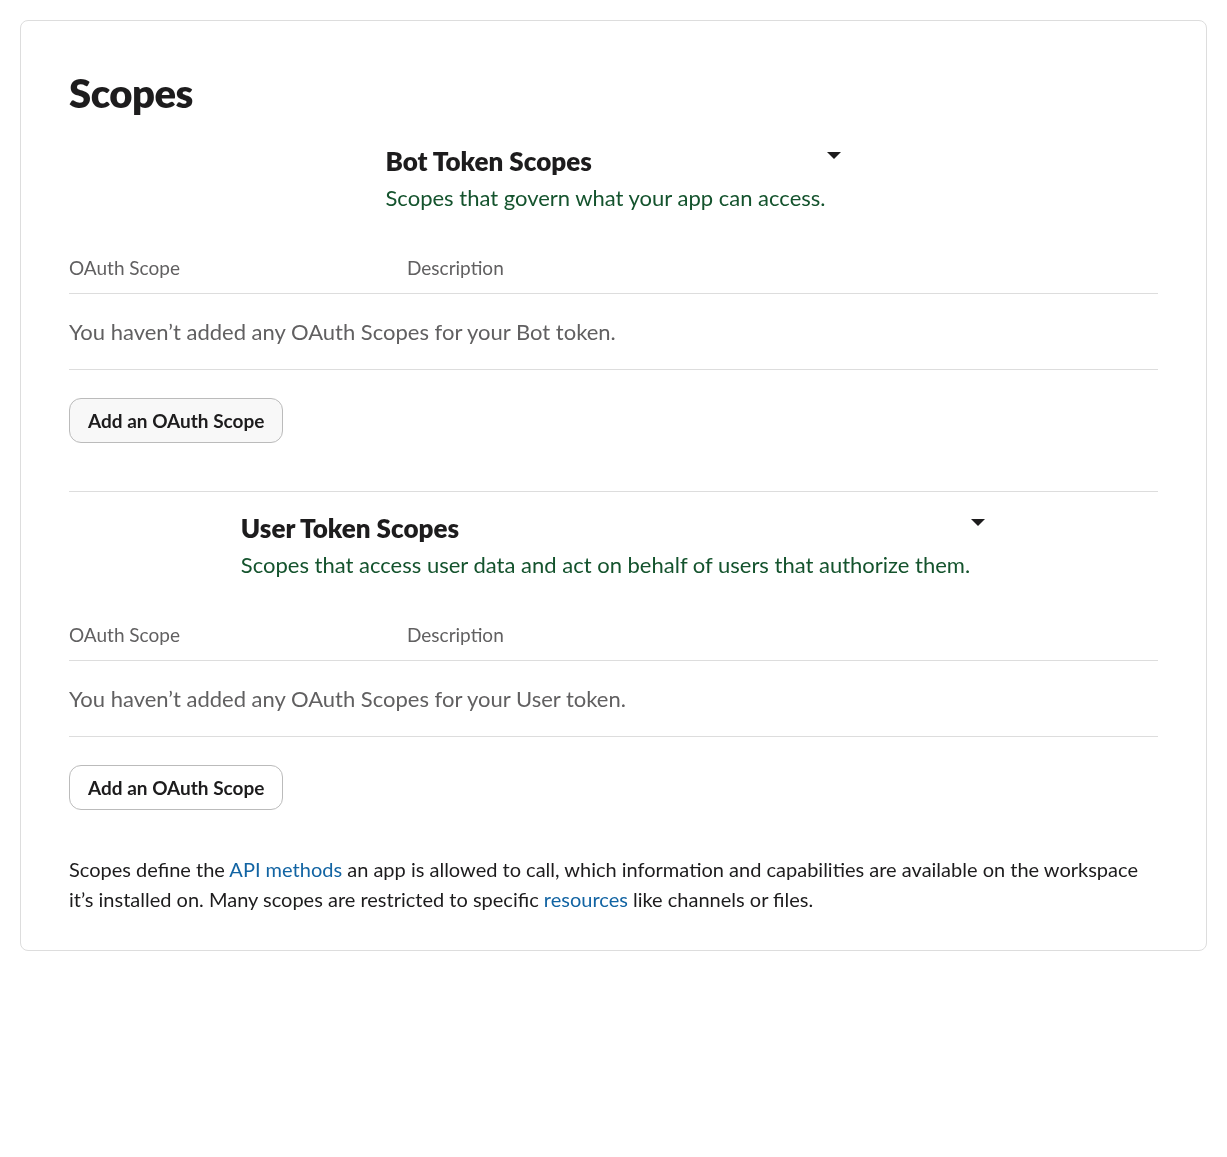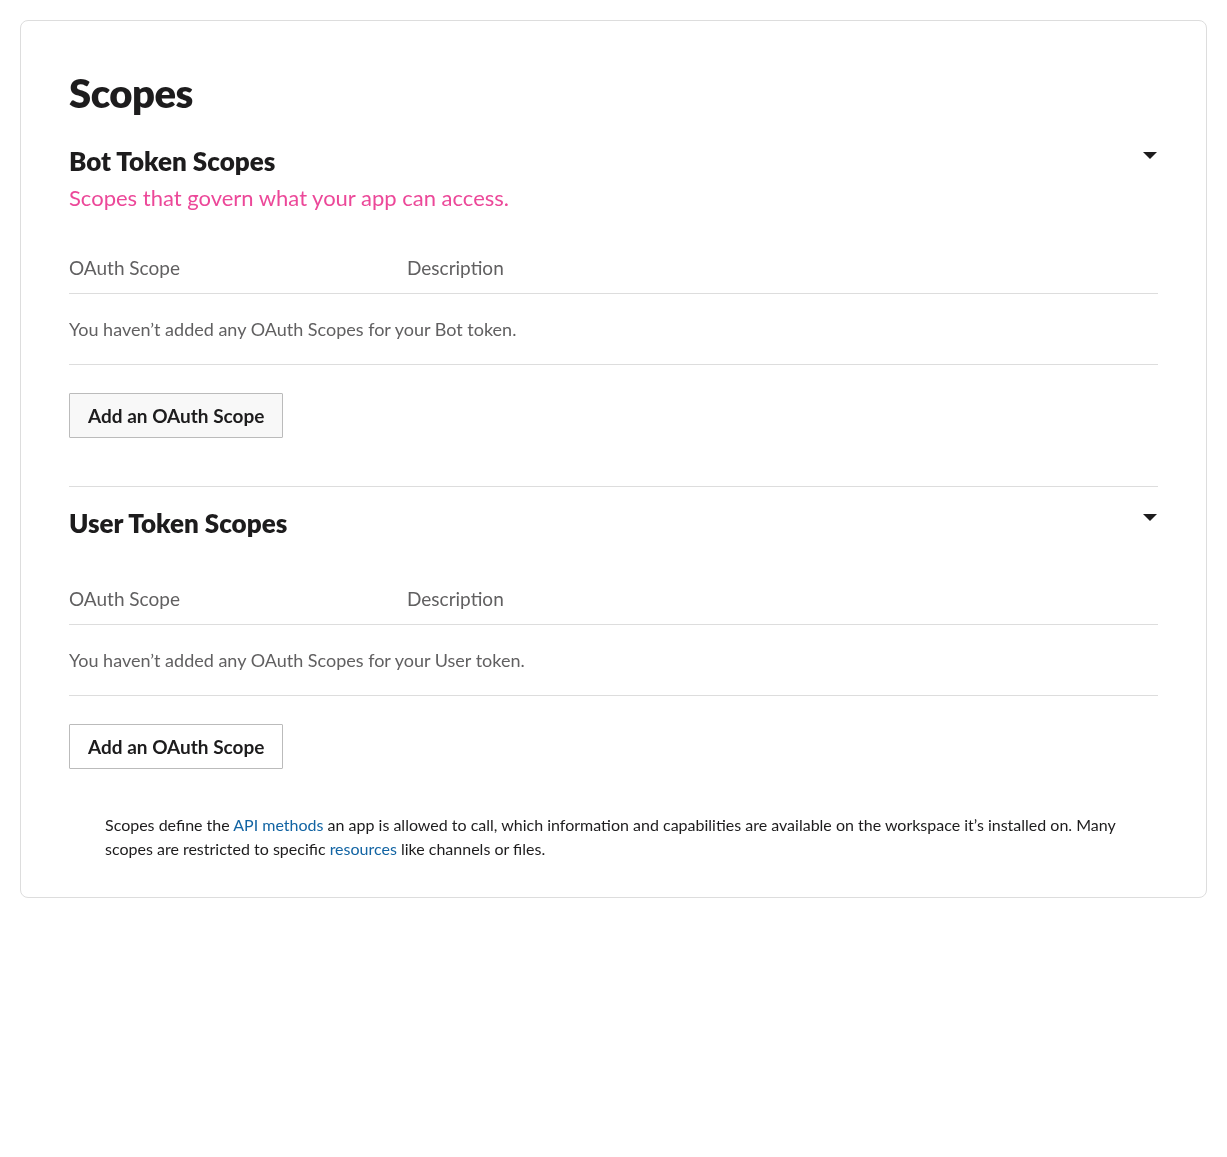--- a/index.html
+++ b/index.html
@@ -45,31 +45,31 @@
     }
     .section + .section {
       border-top: 1px solid #dddddd;
       margin-top: 48px;
       padding-top: 20px;
     }
 
     .section-header {
       display: flex;
       align-items: flex-start;
-      justify-content: space-between;
+      justify-content: center;
     }
     .section-titles h2 {
       font-size: 26px;
       font-weight: 800;
       color: #1d1c1d;
       margin-bottom: 6px;
     }
     .section-subtitle {
       font-size: 22px;
-      color: #ec4899;
+      color: #14532d;
       line-height: 1.4;
     }
     .caret {
       cursor: pointer;
       padding: 6px 0 0 0;
       color: #1d1c1d;
     }
     .caret svg {
       width: 16px;
       height: 10px;
@@ -91,49 +91,48 @@
     }
     .th.col-scope {
       width: 338px;
       flex: 0 0 338px;
     }
     .th.col-desc {
       flex: 1 1 auto;
     }
     .empty-row {
       padding: 24px 0;
-      font-size: 18px;
+      font-size: 22px;
       color: #616061;
       border-bottom: 1px solid #dddddd;
     }
 
     .btn {
       display: inline-block;
       margin-top: 28px;
       padding: 10px 18px;
       font-size: 19px;
       font-weight: 700;
       color: #1d1c1d;
       background: #ffffff;
       border: 1px solid #bbbbbb;
-      border-radius: 1px;
+      border-radius: 12px;
       cursor: pointer;
       font-family: inherit;
     }
     .btn.gray {
       background: #f8f8f8;
       border-color: #bbbbbb;
     }
 
     .footer-note {
       margin-top: 44px;
-      font-size: 16px;
+      font-size: 20px;
       color: #1d1c1d;
       line-height: 1.5;
-      margin-left: 36px;
     }
   </style>
 </head>
 <body>
 
 <div class="card">
 
   <h1 class="page-title">Scopes</h1>
 
 
@@ -160,20 +159,21 @@
       <div class="empty-row">You haven’t added any OAuth Scopes for your Bot token.</div>
     </div>
 
     <button class="btn gray">Add an OAuth Scope</button>
   </div>
 
   <div class="section">
     <div class="section-header">
       <div class="section-titles">
         <h2>User Token Scopes</h2>
+        <div class="section-subtitle">Scopes that access user data and act on behalf of users that authorize them.</div>
       </div>
       <div class="caret">
         <span>
           <svg viewBox="0 0 16 10">
               <path d="M1 1 L8 8 L15 1 Z" fill="#1d1c1d"></path>
             </svg>
         </span>
       </div>
     </div>
 

